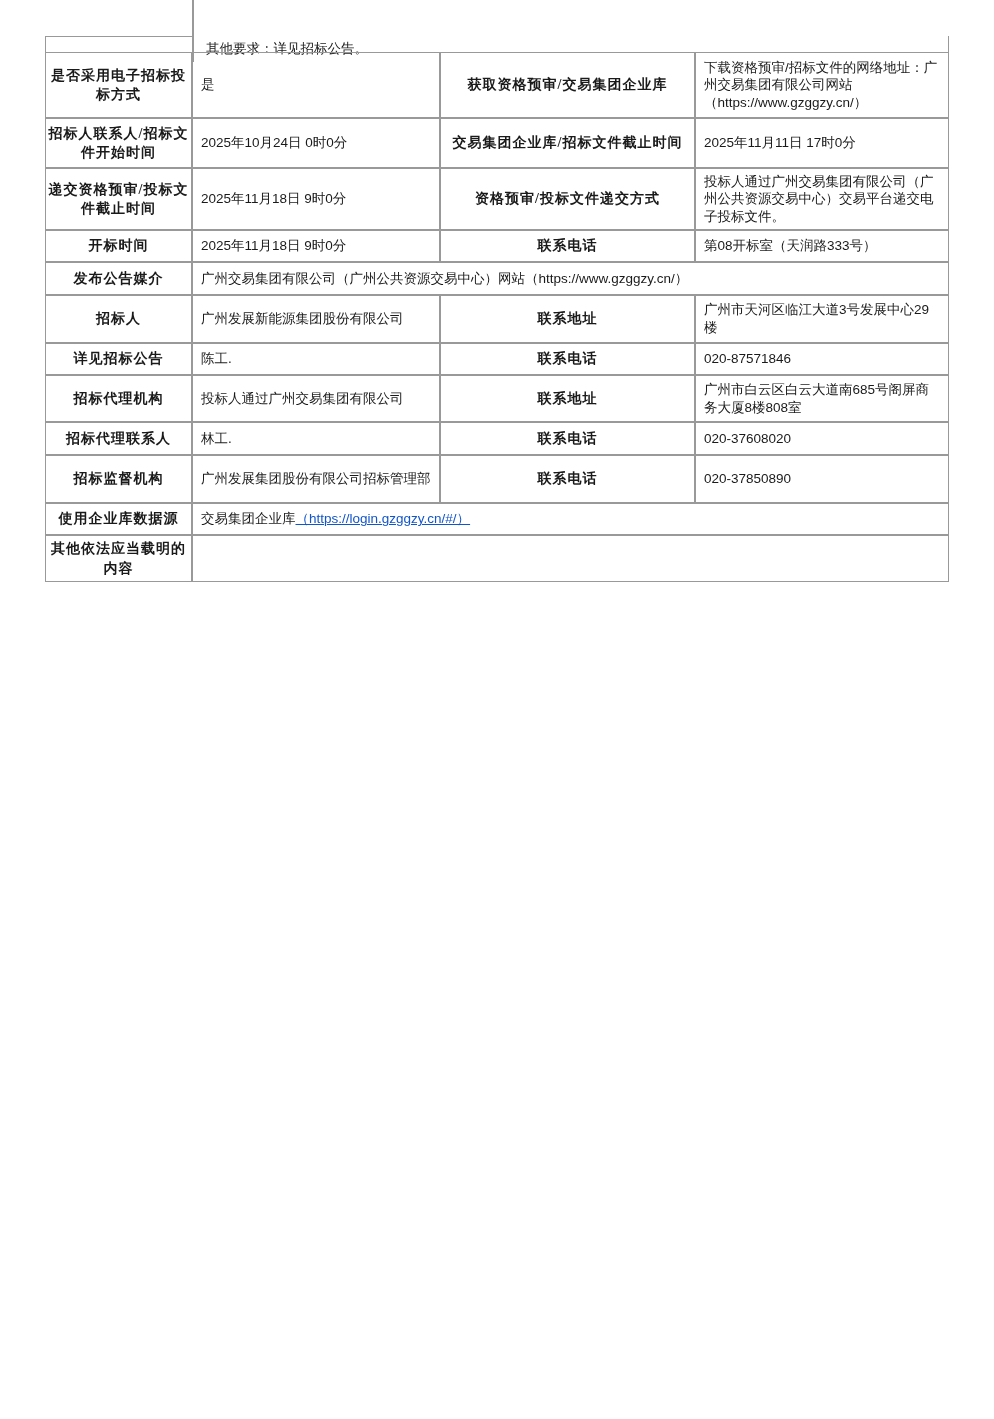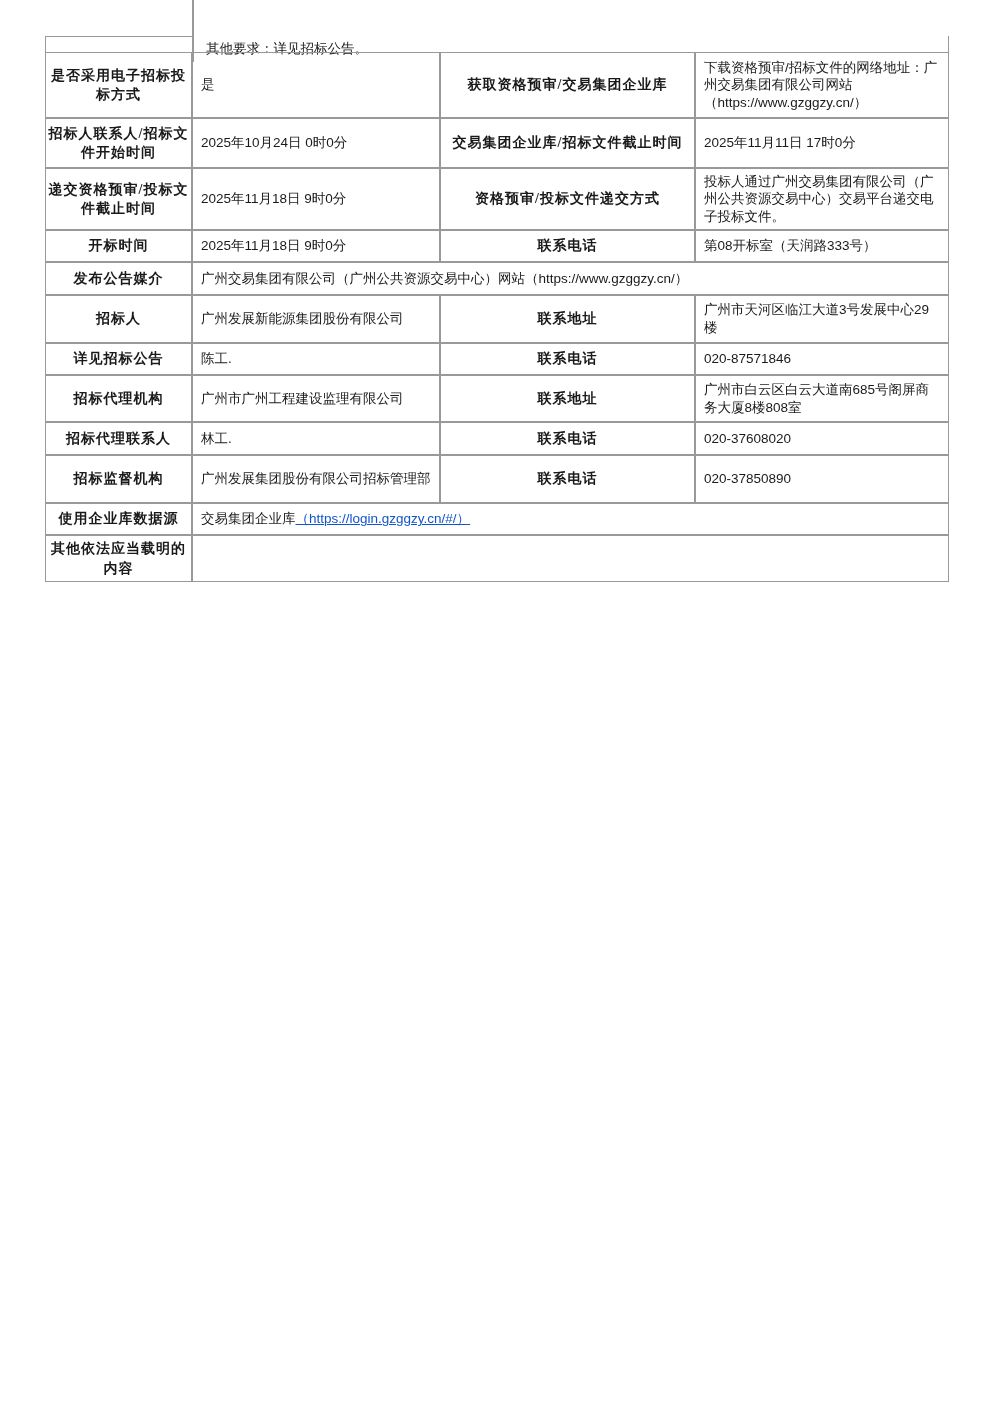--- a/index.html
+++ b/index.html
@@ -93,21 +93,21 @@
 
     <tr>
       <td class="lbl h32">详见招标公告</td>
       <td class="val h32">陈工.</td>
       <td class="lbl h32">联系电话</td>
       <td class="val h32">020-87571846</td>
     </tr>
 
     <tr>
       <td class="lbl h47">招标代理机构</td>
-      <td class="val h47">广州市广州工程建设监理有限公司</td>
+      <td class="val h47">投标人通过广州交易集团有限公司</td>
       <td class="lbl h47">联系地址</td>
       <td class="val h47">广州市白云区白云大道南685号阁屏商务大厦8楼808室</td>
     </tr>
 
     <tr>
       <td class="lbl h33">招标代理联系人</td>
       <td class="val h33">林工.</td>
       <td class="lbl h33">联系电话</td>
       <td class="val h33">020-37608020</td>
     </tr>

